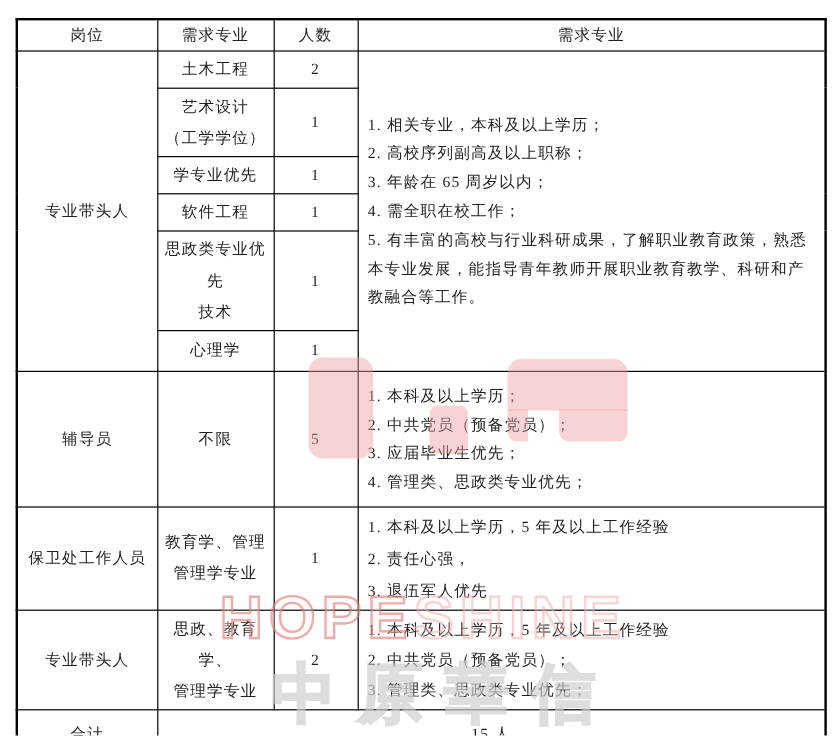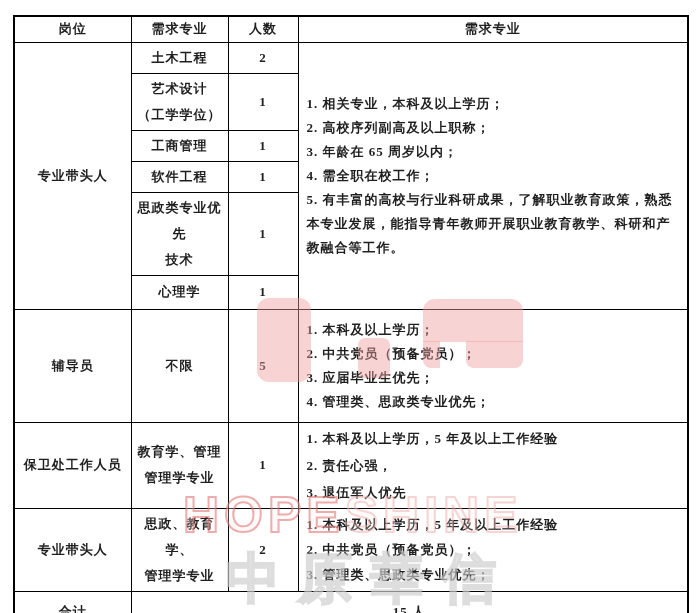--- a/index.html
+++ b/index.html
@@ -18,21 +18,21 @@
     position: absolute;
     left: 13px;
     top: 15px;
     width: 674px;
     border-collapse: collapse;
     table-layout: fixed;
     border: 2px solid #000;
   }
   .tbl th, .tbl td {
     border: 1px solid #000;
-    font-weight: bold;
+    font-weight: normal;
     font-size: 13px;
     letter-spacing: 1px;
     vertical-align: middle;
     overflow: hidden;
   }
   .c   { text-align: center; padding: 2px 4px; }
   .pre { white-space: pre-line; margin-top: 44px; }
   .cond {
     text-align: left;
     padding: 2px 10px 2px 8px;
@@ -117,21 +117,21 @@
 3. 年龄在 65 周岁以内；
 4. 需全职在校工作；
 5. 有丰富的高校与行业科研成果，了解职业教育政策，熟悉本专业发展，能指导青年教师开展职业教育教学、科研和产教融合等工作。</td>
     </tr>
     <tr class="h54">
       <td class="c pre ml">艺术设计
 （工学学位）</td>
       <td class="c">1</td>
     </tr>
     <tr class="h31">
-      <td class="c pre ml">工商管理</td>
+      <td class="c pre ml">学专业优先</td>
       <td class="c">1</td>
     </tr>
     <tr class="h31">
       <td class="c pre ml">软件工程</td>
       <td class="c">1</td>
     </tr>
     <tr class="h62">
       <td class="c pre ml">思政类专业优先
 技术</td>
       <td class="c">1</td>

